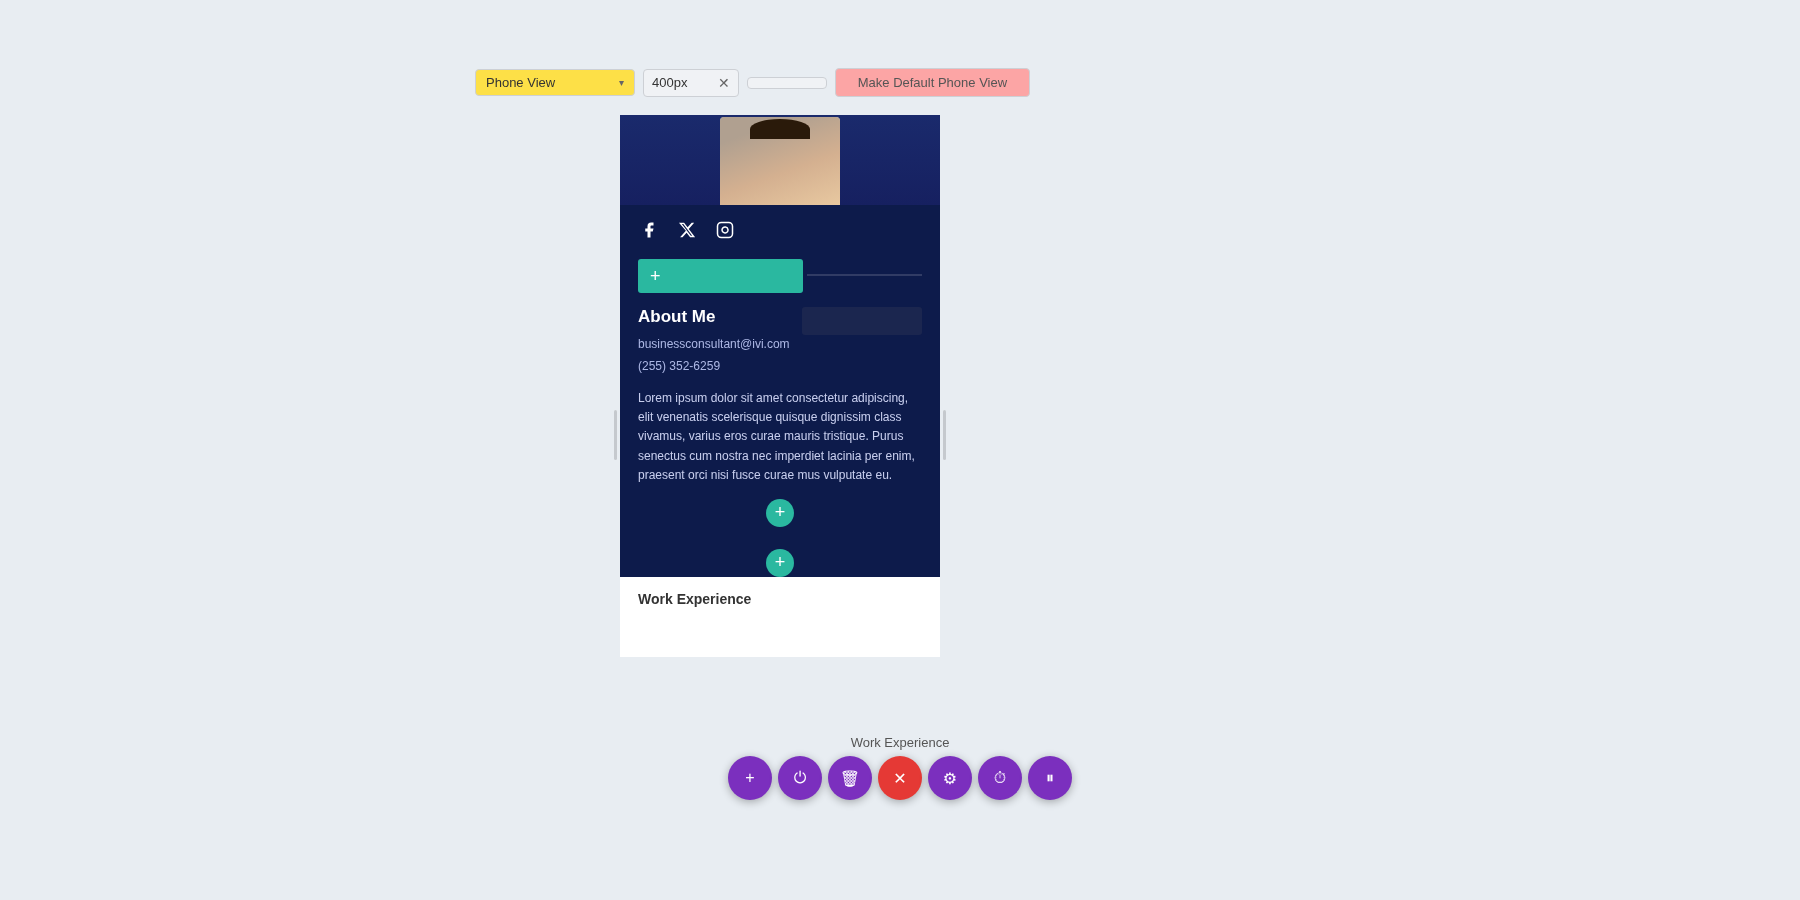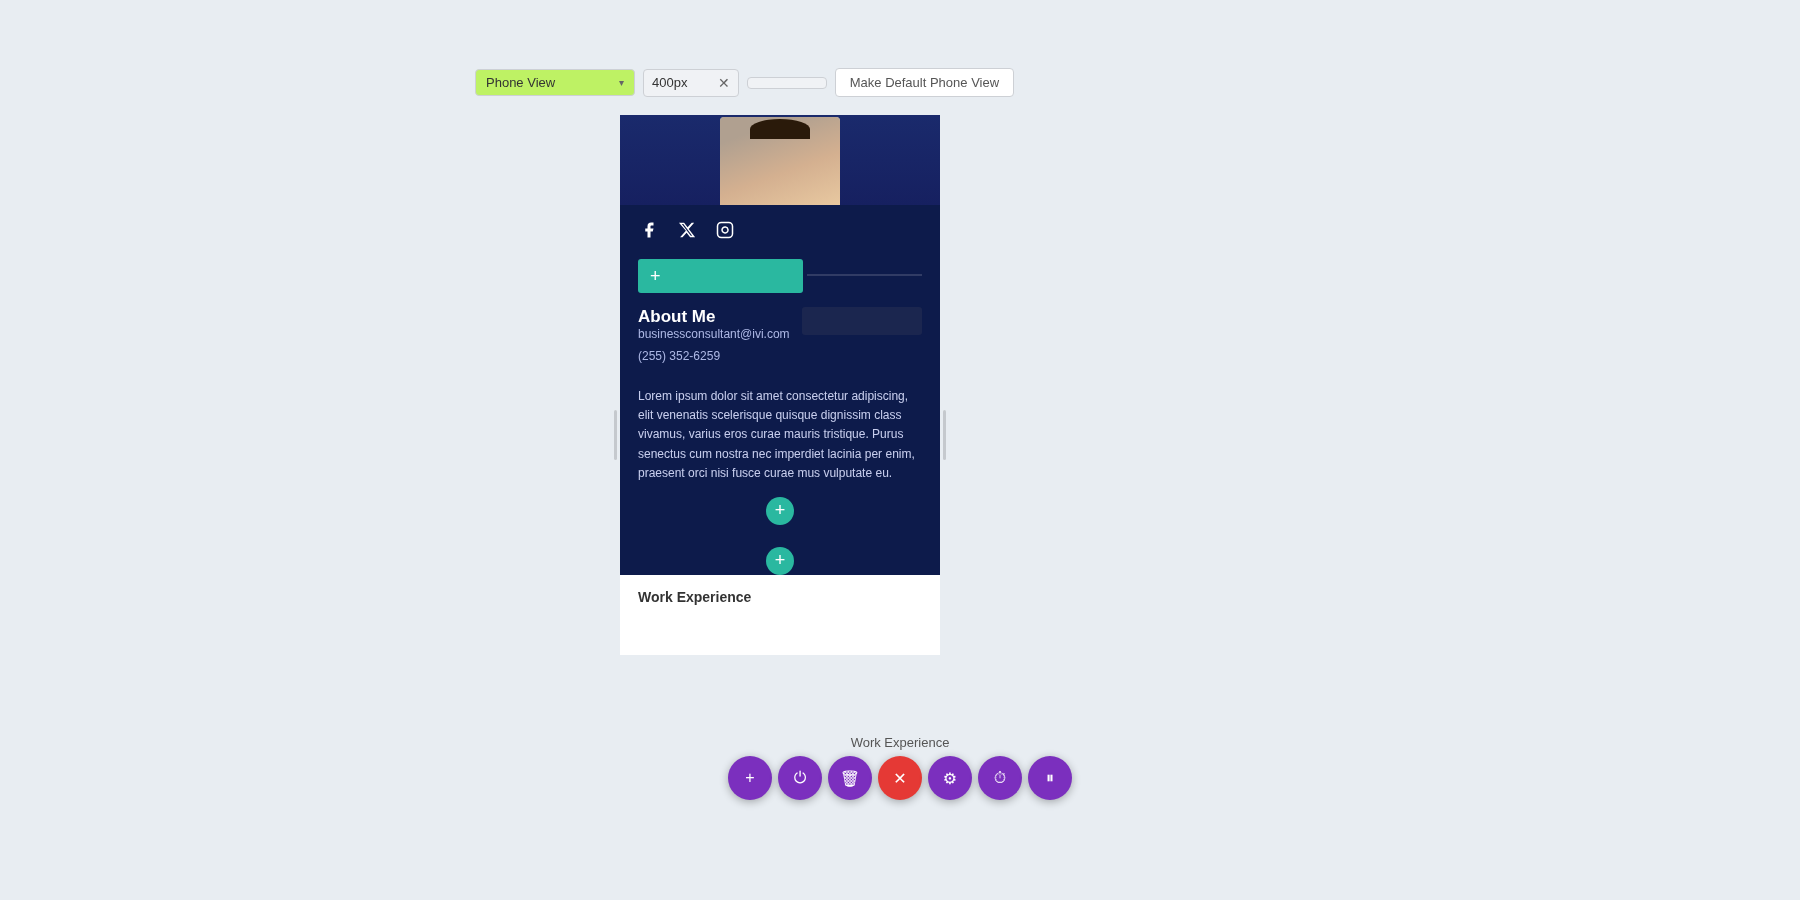--- a/index.html
+++ b/index.html
@@ -19,21 +19,21 @@
       left: 475px;
       display: flex;
       align-items: center;
       gap: 8px;
       z-index: 100;
     }
 
     .toolbar-select {
       display: flex;
       align-items: center;
-      background: #bef264;
+      background: #fde047;
       border: 1px solid #cdd0d5;
       border-radius: 4px;
       padding: 5px 10px;
       font-size: 13px;
       color: #333;
       cursor: pointer;
       min-width: 160px;
       justify-content: space-between;
     }
 
@@ -74,24 +74,24 @@
       background: #f0f2f5;
       border: 1px solid #cdd0d5;
       border-radius: 4px;
       padding: 5px 8px;
       font-size: 13px;
       color: #333;
       width: 80px;
     }
 
     .make-default-btn {
-      background: #ffffff;
+      background: #fca5a5;
       border: 1px solid #cdd0d5;
       border-radius: 4px;
-      padding: 6px 14px;
+      padding: 6px 22px;
       font-size: 13px;
       color: #555;
       cursor: pointer;
       white-space: nowrap;
     }
 
     
     .phone-preview {
       position: absolute;
       left: 620px;
@@ -202,20 +202,21 @@
     
     .about-section {
       padding: 8px 18px 6px;
       position: relative;
     }
 
     .about-header {
       display: flex;
       align-items: flex-start;
       gap: 6px;
+      margin-bottom: 10px;
       position: relative;
     }
 
     .about-title {
       color: white;
       font-size: 17px;
       font-weight: 600;
     }
 
     .about-add-overlay {
@@ -237,21 +238,21 @@
 
     .contact-email {
       color: rgba(200,210,255,0.85);
       font-size: 12px;
       margin-bottom: 8px;
     }
 
     .contact-phone {
       color: rgba(200,210,255,0.85);
       font-size: 12px;
-      margin-bottom: 24px;
+      margin-bottom: 16px;
     }
 
     .bio-text {
       color: rgba(220,225,255,0.9);
       font-size: 12px;
       line-height: 1.6;
       margin-bottom: 14px;
     }
 
     

